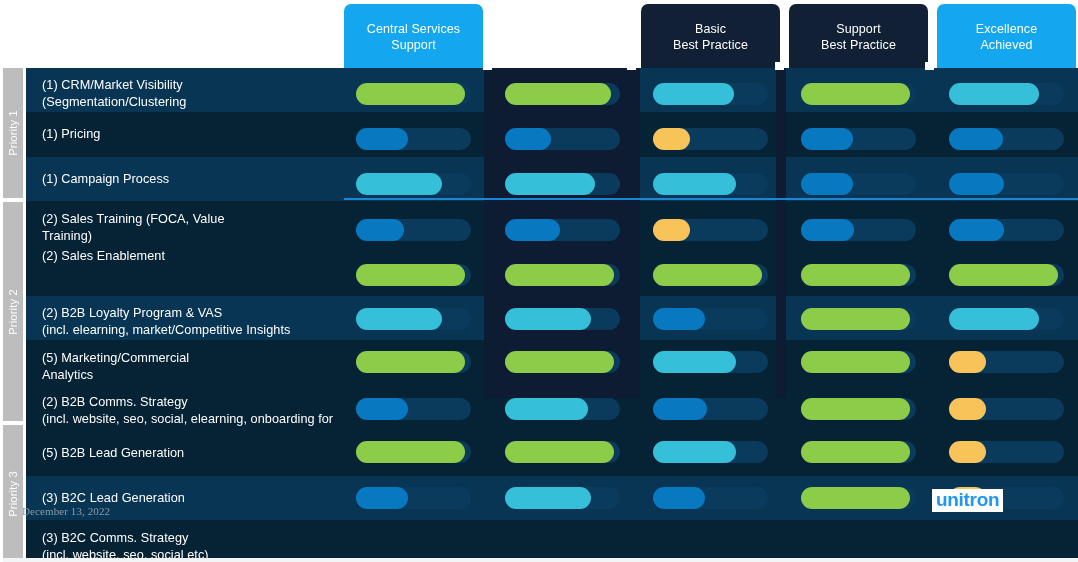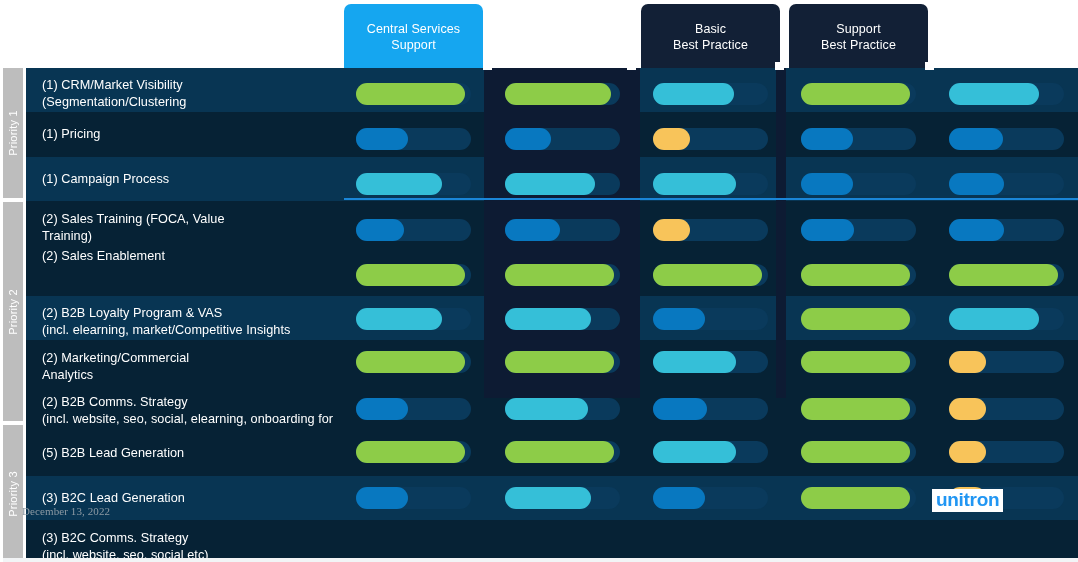--- a/index.html
+++ b/index.html
@@ -85,20 +85,26 @@
       <div class="hdr-cell" style="left: 641px; width: 139px; background: rgb(18, 32, 54);">
         <div>
           <span>Basic</span>
           <span>Best Practice</span>
         </div>
       </div>
       <div class="hdr-cell" style="left: 789px; width: 139px; background: rgb(18, 32, 54);">
         <div>
           <span>Support</span>
           <span>Best Practice</span>
+        </div>
+      </div>
+      <div class="hdr-cell" style="left: 937px; width: 139px; background: rgb(21, 166, 240);">
+        <div>
+          <span>Excellence</span>
+          <span>Achieved</span>
         </div>
       </div>
     </div>
 
   <div id="prioRail">
       <div class="prio" style="top: 68px; height: 130px; background: rgb(189, 189, 189);">
         <span class="txt">Priority 1</span>
       </div>
       <div class="prio" style="top: 202px; height: 219px; background: rgb(189, 189, 189);">
         <span class="txt">Priority 2</span>
@@ -125,21 +131,21 @@
       <div class="panel" style="left: 925px; top: 62px; width: 9px; height: 8px; background: rgb(255, 255, 255);"></div>
       <div class="rowlabel" style="left: 42px; top: 77px; width: 330px;">(1) CRM/Market Visibility
 (Segmentation/Clustering</div>
       <div class="rowlabel" style="left: 42px; top: 126px; width: 330px;">(1) Pricing</div>
       <div class="rowlabel" style="left: 42px; top: 171px; width: 330px;">(1) Campaign Process</div>
       <div class="rowlabel" style="left: 42px; top: 211px; width: 330px;"> (2) Sales Training (FOCA, Value
 Training)</div>
       <div class="rowlabel" style="left: 42px; top: 248px; width: 330px;">(2) Sales Enablement</div>
       <div class="rowlabel" style="left: 42px; top: 305px; width: 330px;">(2) B2B Loyalty Program &amp; VAS
  (incl. elearning, market/Competitive Insights</div>
-      <div class="rowlabel" style="left: 42px; top: 350px; width: 330px;">(2) Marketing/Commercial
+      <div class="rowlabel" style="left: 42px; top: 350px; width: 330px;">(5) Marketing/Commercial
 Analytics</div>
       <div class="rowlabel" style="left: 42px; top: 394px; width: 330px;">(2) B2B Comms. Strategy
 (incl. website, seo, social, elearning, onboarding for</div>
       <div class="rowlabel" style="left: 42px; top: 445px; width: 330px;">(5) B2B Lead Generation</div>
       <div class="rowlabel" style="left: 42px; top: 490px; width: 330px;"> (3) B2C Lead Generation</div>
       <div class="rowlabel" style="left: 42px; top: 530px; width: 330px;"> (3) B2C Comms. Strategy
 (incl. website, seo, social etc)</div>
       <div class="track" style="left: 356px; top: 83px; width: 115px;">
         <div class="fill" style="width: 109px; background: rgb(141, 204, 72);"></div>
       </div>

